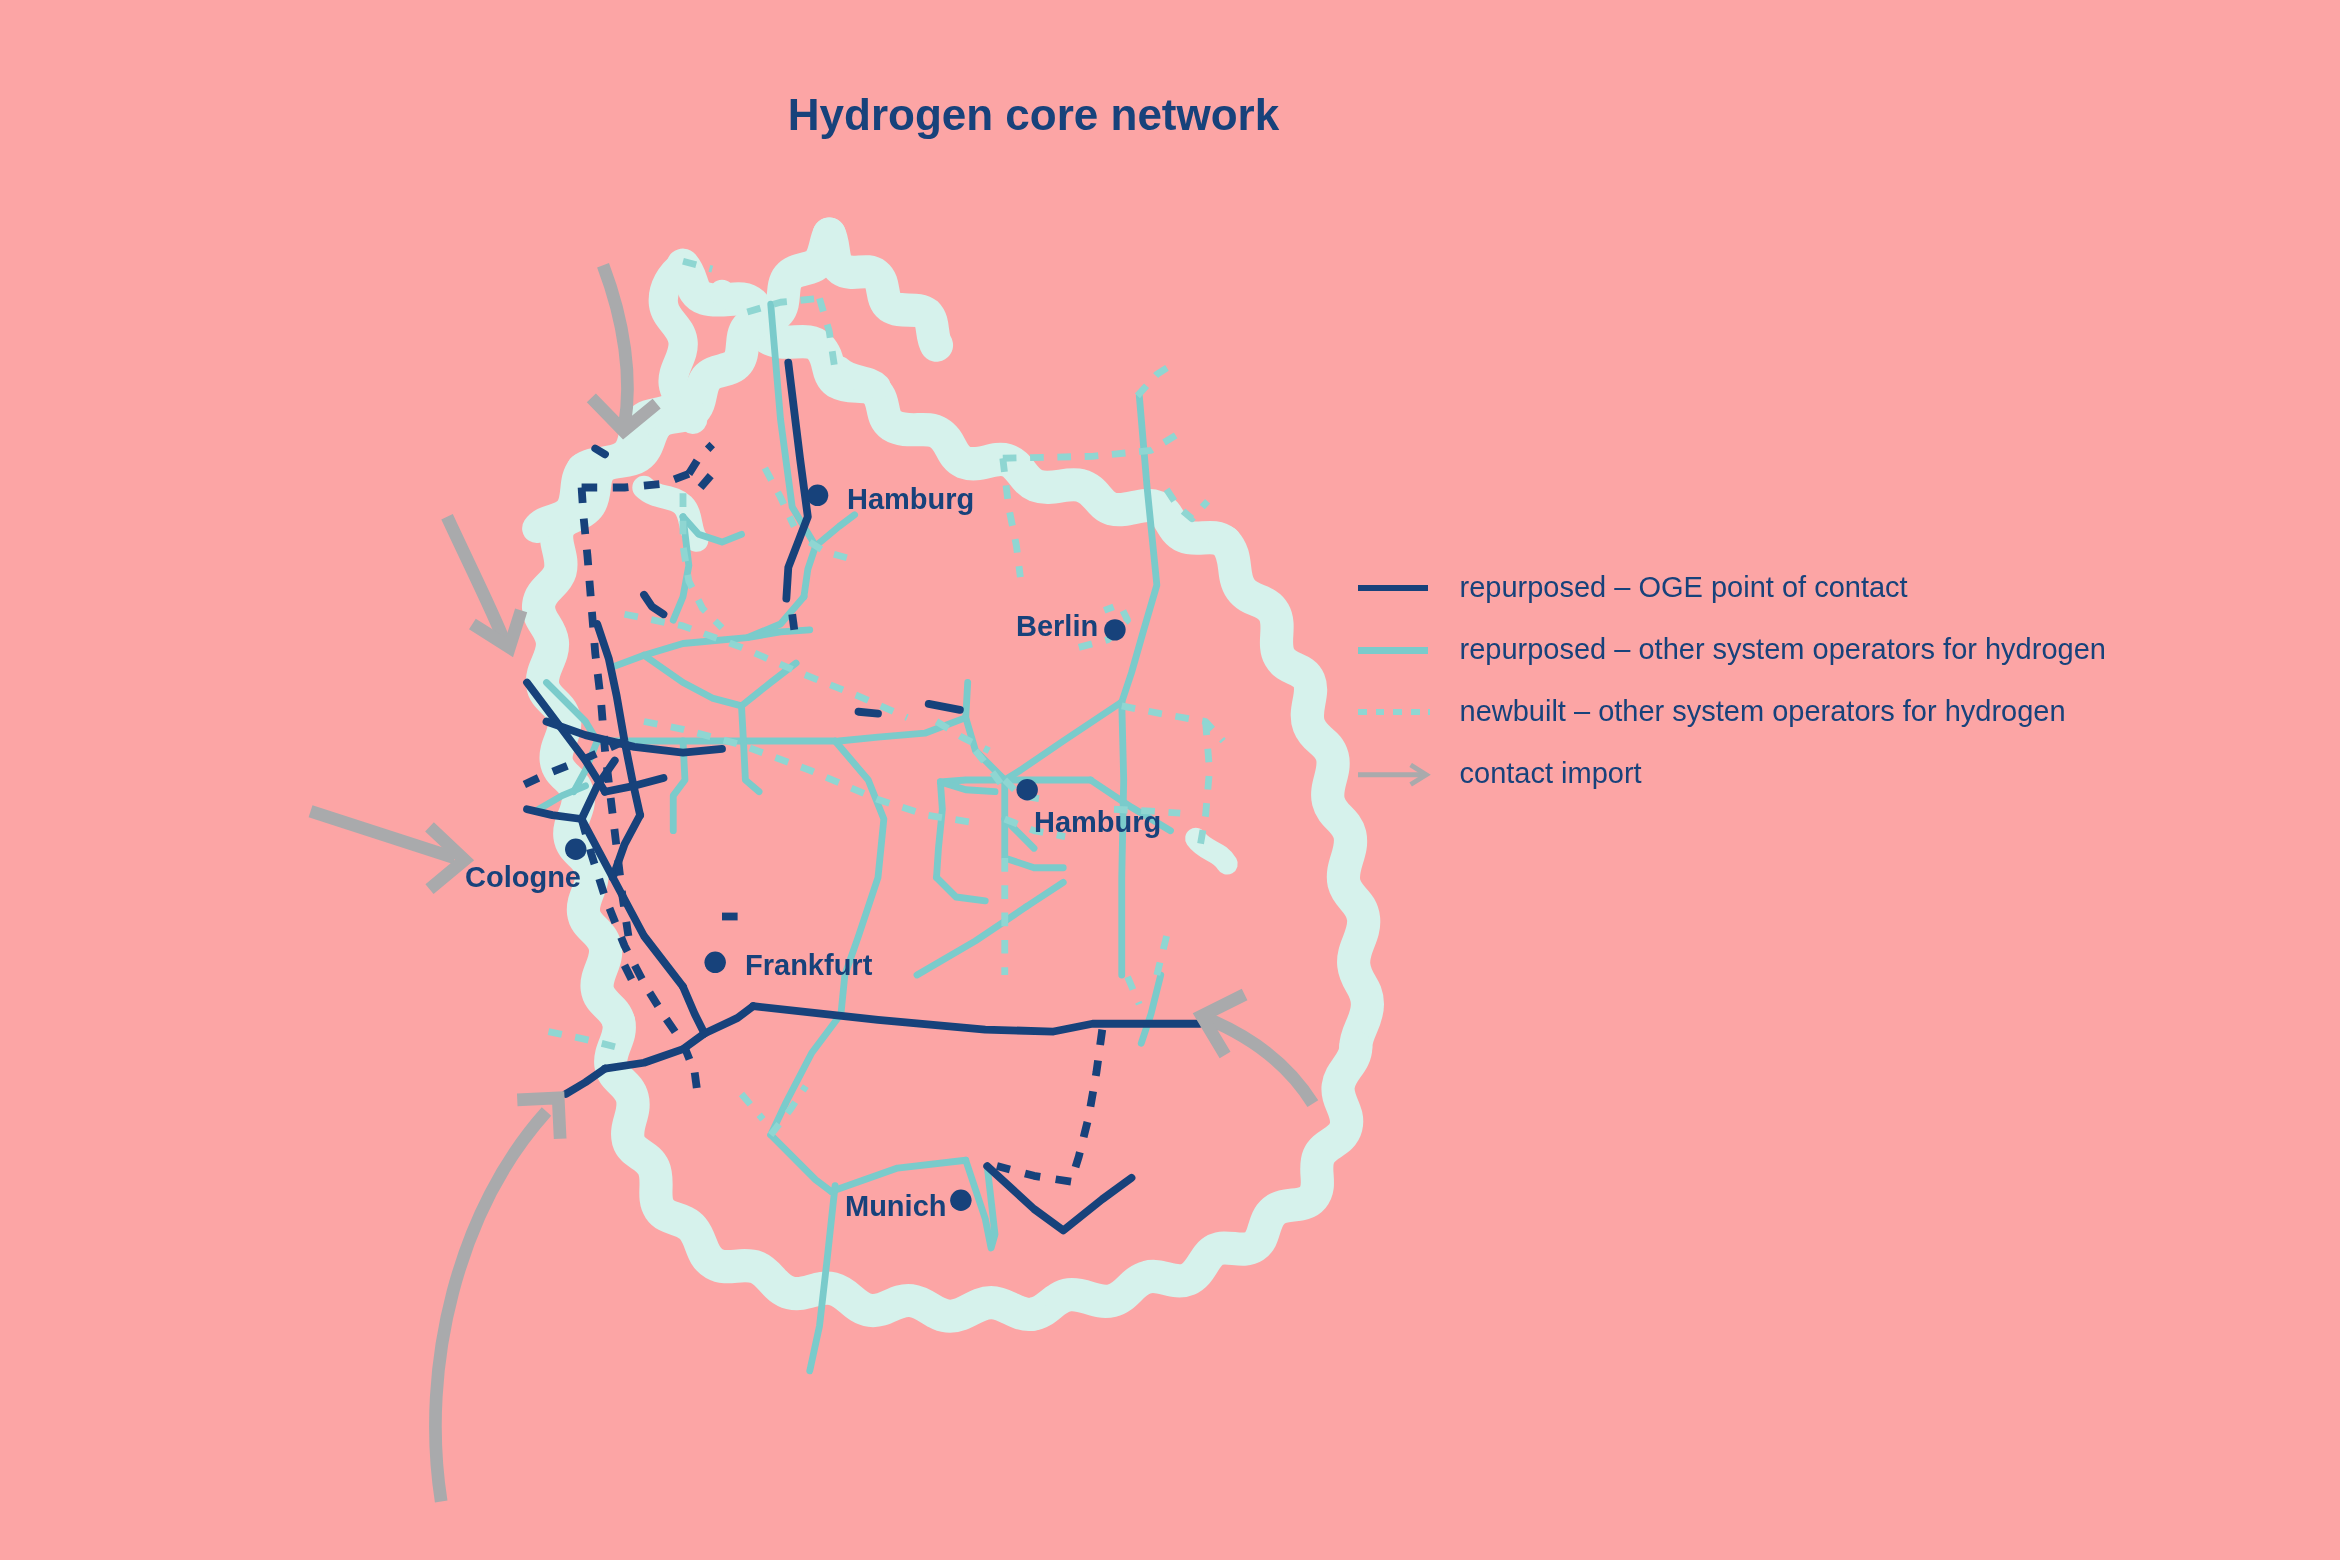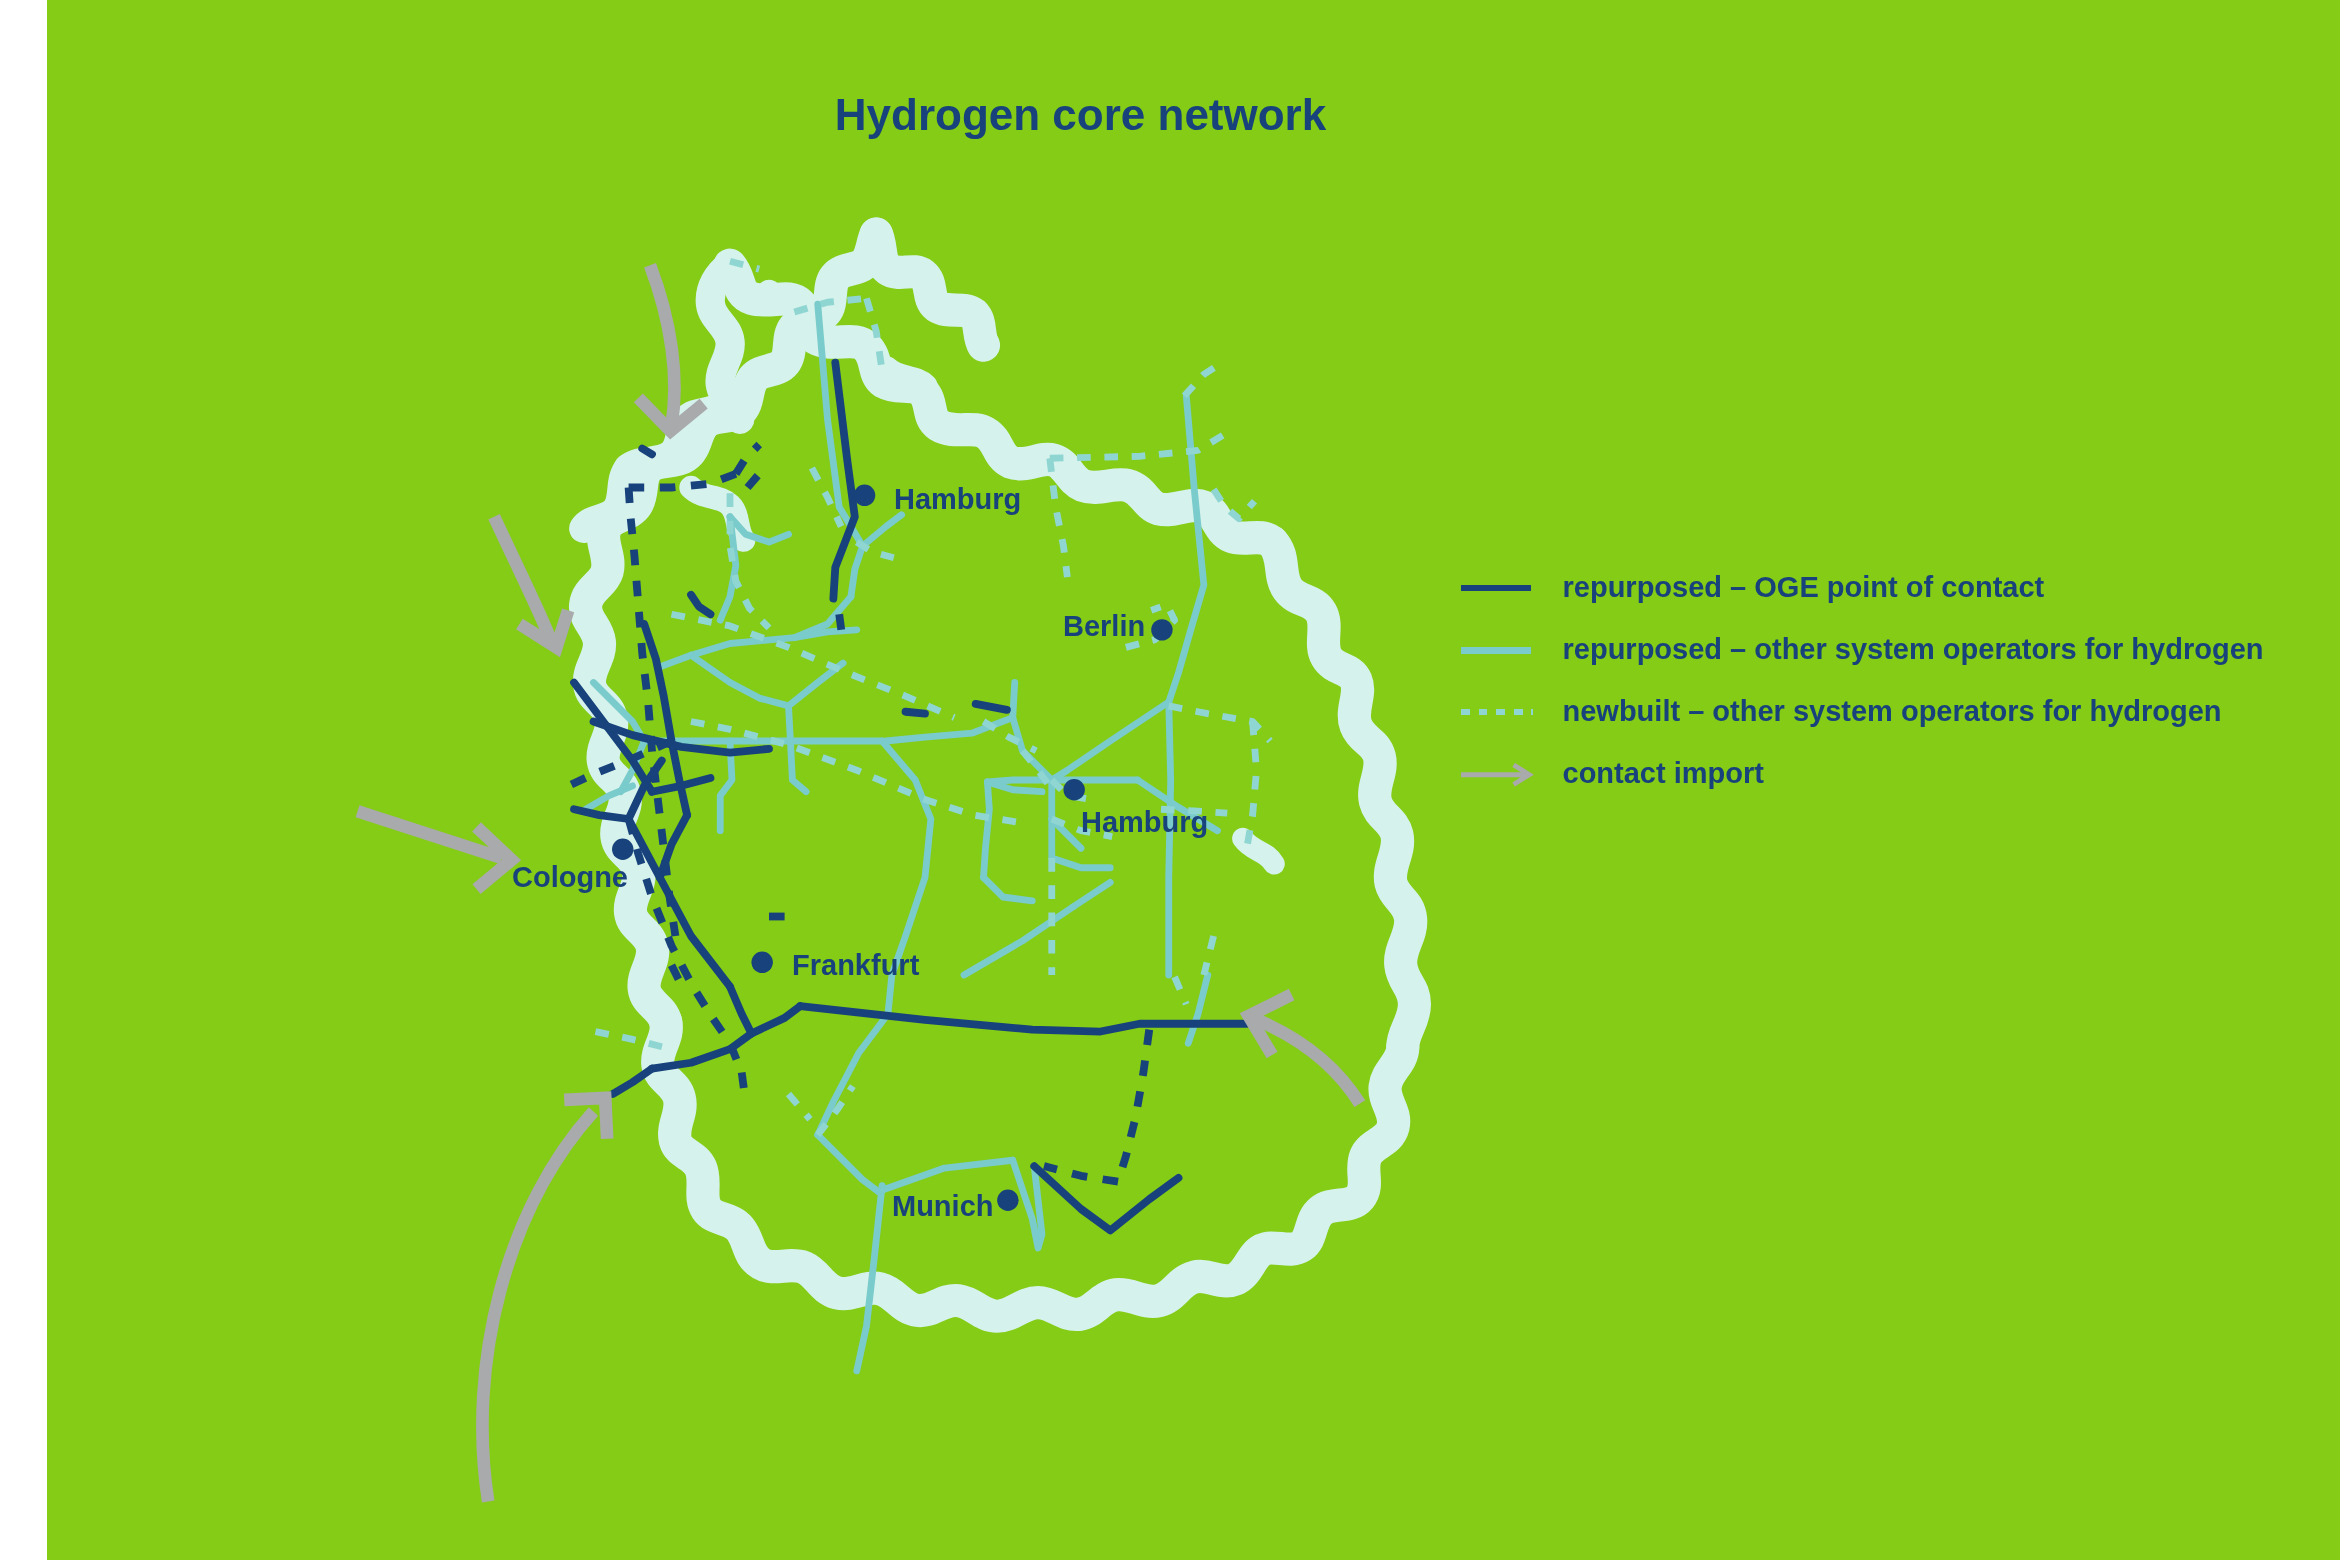--- a/index.html
+++ b/index.html
@@ -10,22 +10,21 @@
   body {
     width: 2341px;
     height: 1560px;
     position: relative;
     overflow: hidden;
     font-family: "Liberation Sans", sans-serif;
   }
   #page {
     position: absolute;
     inset: 0;
-    background: #84cc16;
-    margin-left: 47px;
+    background: #fca5a5;
   }
   
   .title-wrap {
     position: absolute;
     left: 546px;
     top: 90px;
     width: 975px;
     text-align: center;
   }
   .title-text {
@@ -39,24 +38,23 @@
   svg.mapsvg {
     position: absolute;
     left: 0;
     top: 0;
     width: 2341px;
     height: 1560px;
   }
 
   .legend {
     position: absolute;
-    left: 1412px;
+    left: 1356px;
     top: 556px;
     width: 897px;
-    font-weight: bold;
   }
   .legend-row {
     display: flex;
     align-items: center;
     height: 62px;
   }
   .legend-swatch {
     width: 82px;
     min-width: 82px;
     height: 19.5px;

